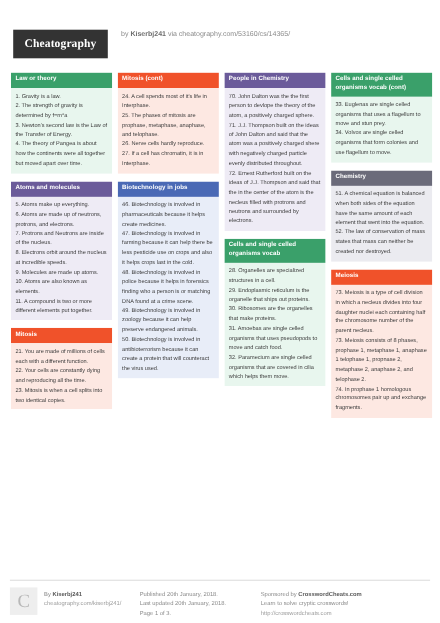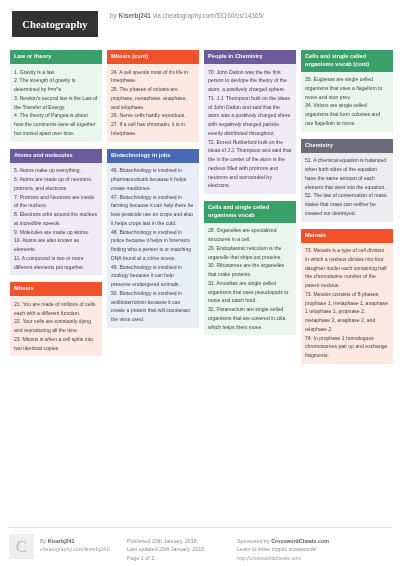--- a/index.html
+++ b/index.html
@@ -12,21 +12,21 @@
     height: 566px;
     font-family: "Liberation Sans", sans-serif;
     color: #333;
     overflow: hidden;
     position: relative;
   }
   .page {
     width: 400px;
     height: 566px;
     box-sizing: border-box;
-    padding: 8px 9px 4px 9px;
+    padding: 24px 9px 4px 9px;
     display: flex;
     flex-direction: column;
   }
 
   
   .header {
     display: flex;
     align-items: flex-start;
     height: 42px;
     flex: 0 0 auto;

